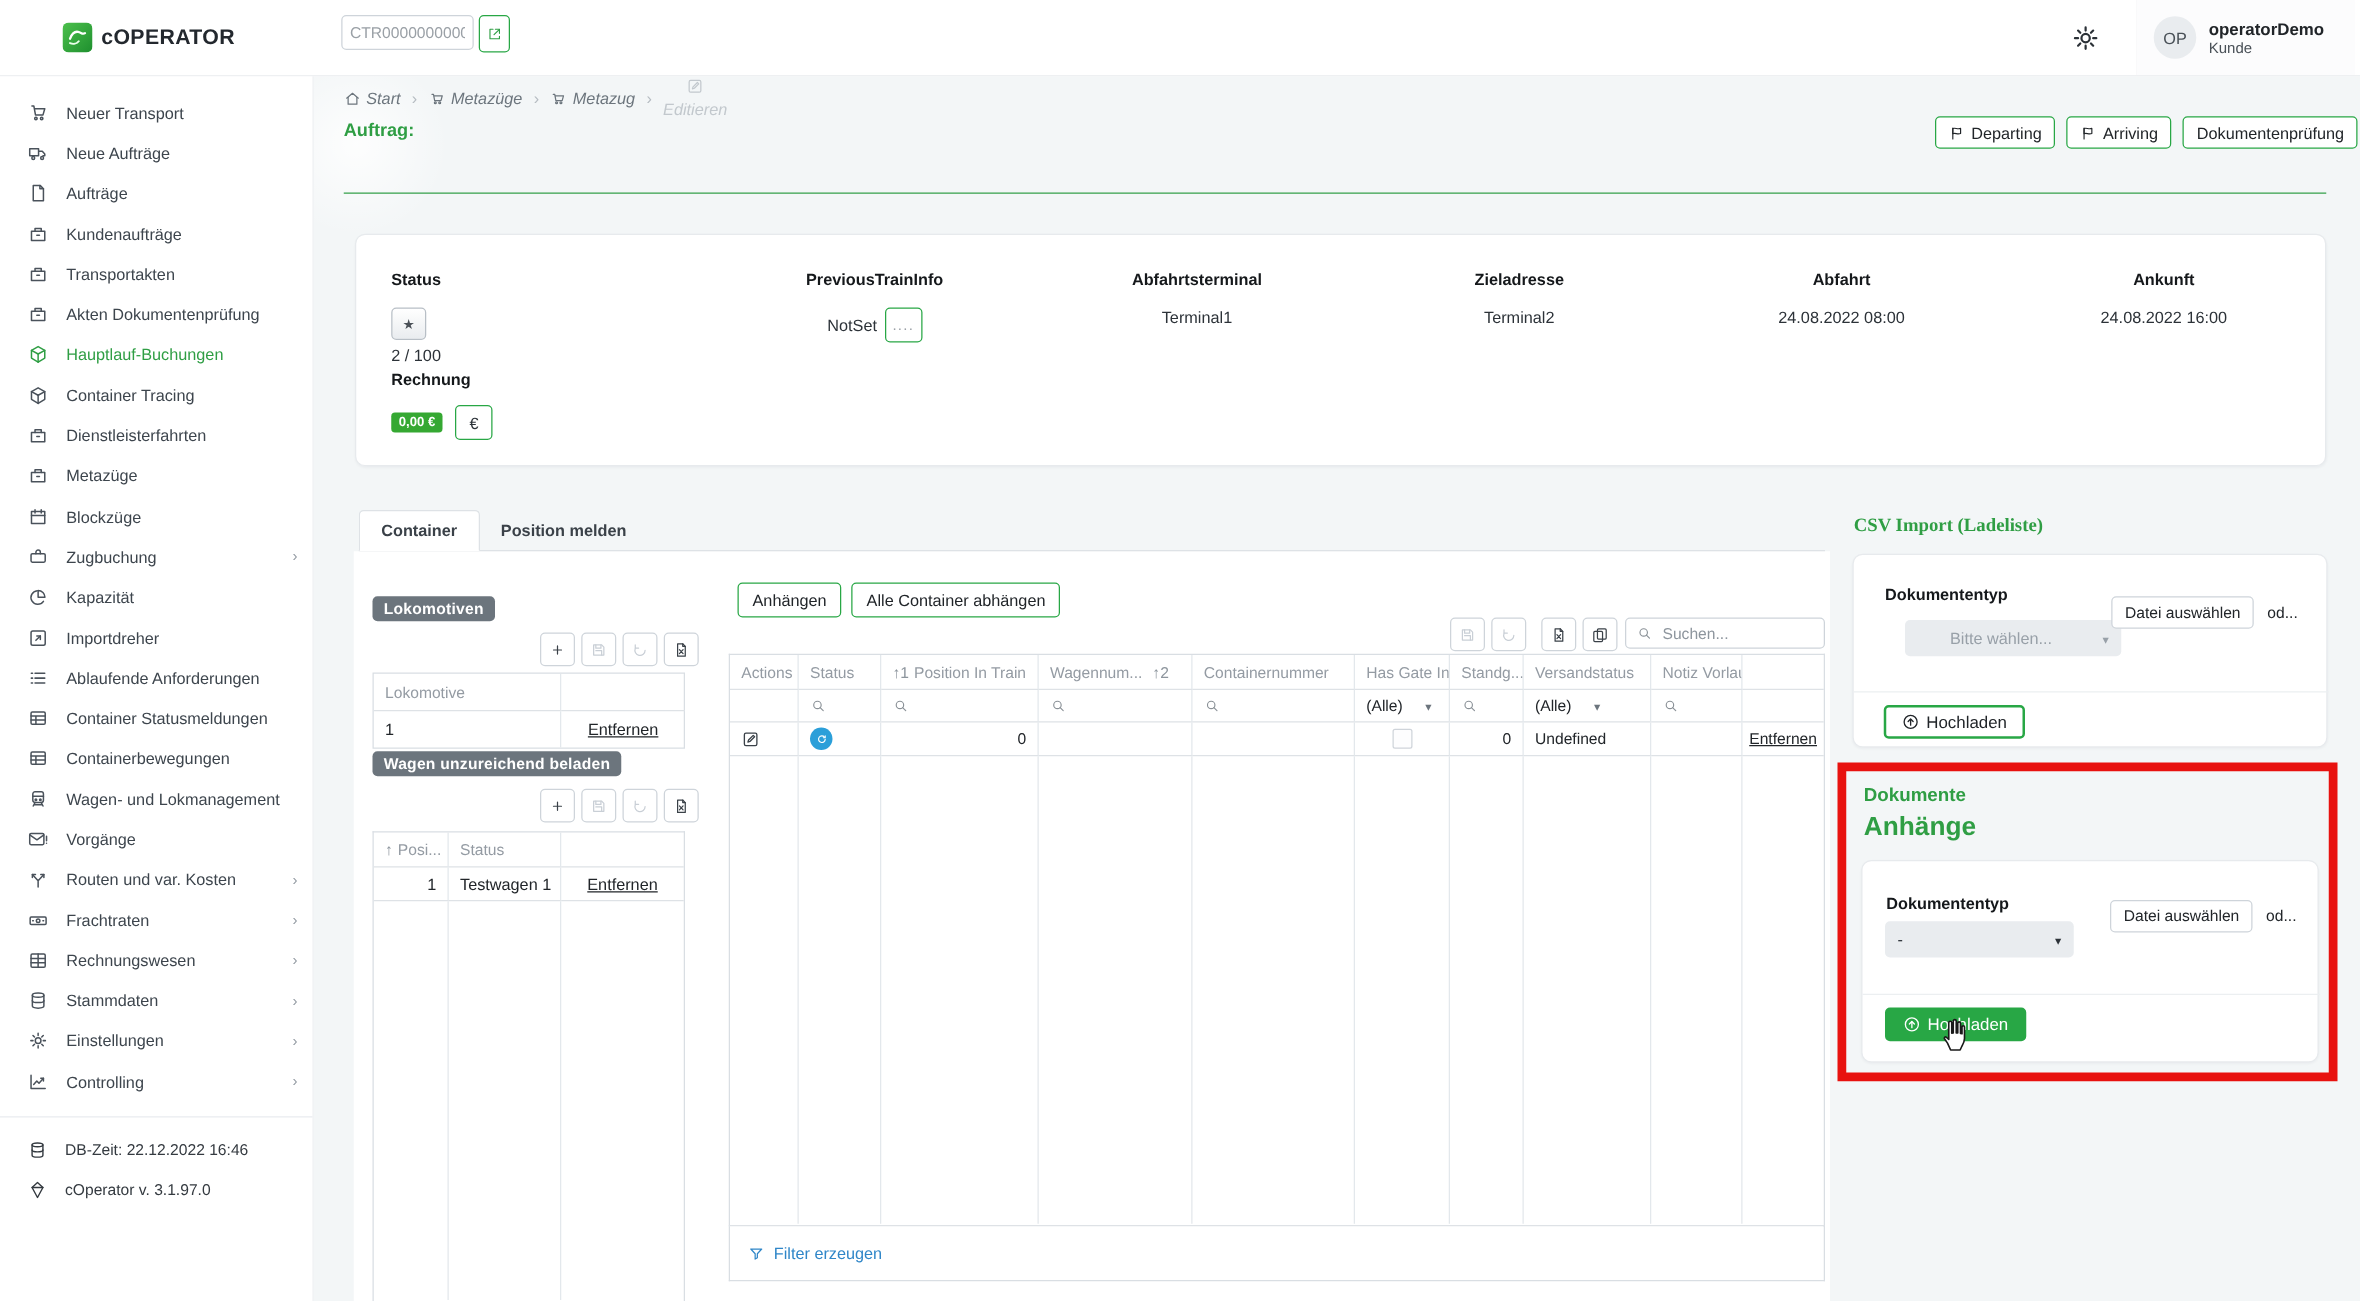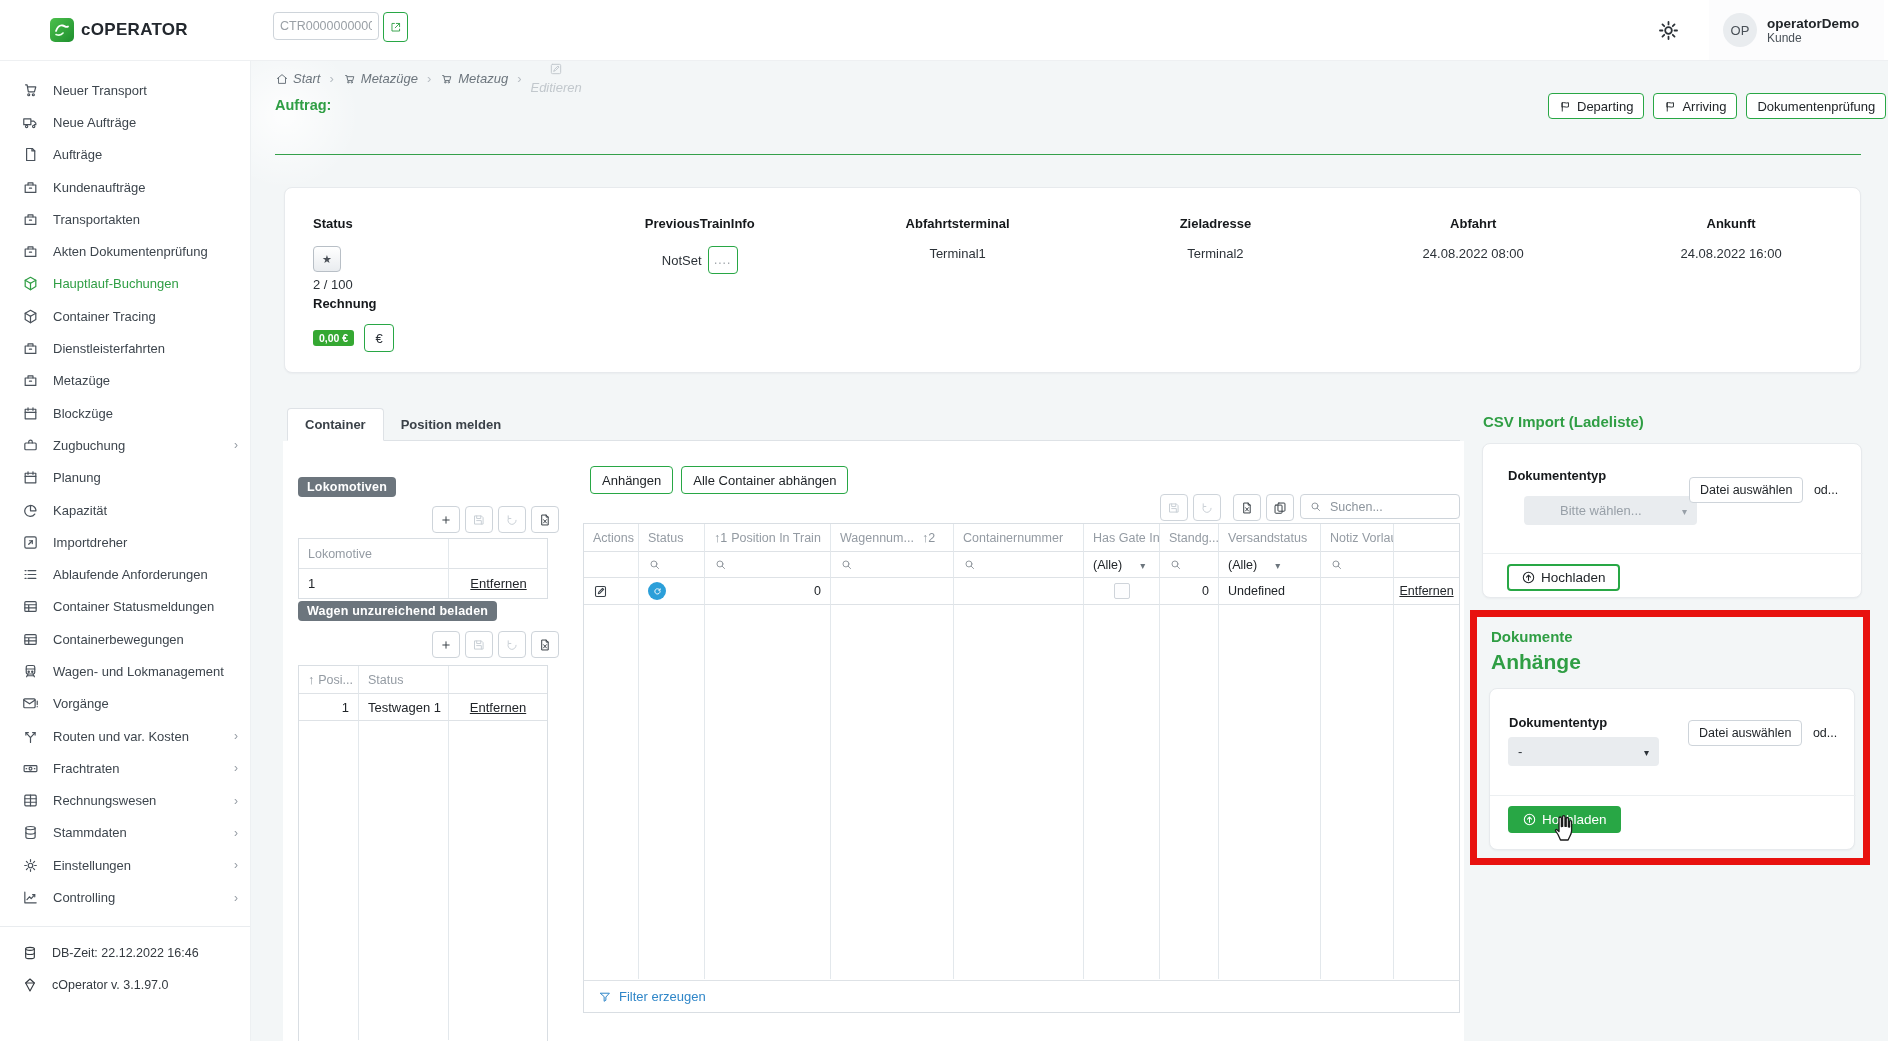--- a/index.html
+++ b/index.html
@@ -89,21 +89,21 @@
   .cbx{width:14px;height:14px;border:1px solid #cfd4da;border-radius:2px;background:#fdfdfe;}
   .statusbadge{width:18px;height:18px;border-radius:50%;background:#2b9fd9;color:#fff;display:flex;align-items:center;justify-content:center;}
   .statusbadge .ic{width:11px;height:11px;stroke-width:2;}
   .editic{width:15px;height:15px;color:#3a4148;}
   
   .cbtns{position:absolute;left:590px;top:466px;display:flex;gap:8px;}
   .cbtn{height:26px;padding:0 11px;border:1px solid #28a745;border-radius:4px;background:#fff;font-size:13px;color:#212529;display:flex;align-items:center;cursor:pointer;}
   .searchbox{display:flex;align-items:center;gap:6px;width:160px;height:25px;border:1px solid #ced4da;border-radius:4px;background:#fff;padding:0 8px;box-sizing:border-box;}
   .searchbox input{border:none;outline:none;width:110px;font-size:12.5px;color:#495057;font-family:inherit;}
   .searchbox input::placeholder{color:#8d959d;}
-  .tfooter{position:absolute;left:583px;top:980px;width:877px;height:33px;border:1px solid #d9dee3;border-top:1px solid #dee2e6;background:#fff;box-sizing:border-box;display:flex;align-items:center;gap:7px;padding-left:14px;color:#2f86c8;font-size:13px;cursor:pointer;}
+  .tfooter{position:absolute;left:583px;top:980px;width:877px;height:45px;border:1px solid #d9dee3;border-top:1px solid #dee2e6;background:#fff;box-sizing:border-box;display:flex;align-items:center;gap:7px;padding-left:14px;color:#2f86c8;font-size:13px;cursor:pointer;}
   .tfooter .ic{width:14px;height:14px;}
   
   .rtitle{position:absolute;font-size:15px;font-weight:700;color:#2f9e44;}
   .rcard-label{font-size:13px;font-weight:700;color:#15181b;}
   .selbox{display:flex;align-items:center;justify-content:space-between;height:29px;border-radius:4px;background:#e9ecef;padding:0 10px;box-sizing:border-box;font-size:13px;cursor:pointer;}
   .selbox .sc::after{content:"▾";font-size:10px;}
   .filebtn{height:24px;padding:0 10px;border:1px solid #ced4da;border-radius:4px;background:#fff;font-size:12.5px;color:#212529;display:inline-flex;align-items:center;cursor:pointer;}
   .odtxt{font-size:12.5px;color:#212529;}
   .divline{border-top:1px solid #eceff1;}
   .upbtn{display:inline-flex;align-items:center;gap:5px;height:27px;padding:0 12px;border:2px solid #28a745;border-radius:4px;background:#fff;font-size:13.5px;color:#212529;cursor:pointer;box-sizing:border-box;}
@@ -382,26 +382,20 @@
         </div>
       <div class="sitem">
           <svg class="sic ic">
             <use href="#i-briefcase"></use>
           </svg>
           <span>Zugbuchung</span>
           <span class="chev"></span>
         </div>
       <div class="sitem">
           <svg class="sic ic">
-            <use href="#i-calendar"></use>
-          </svg>
-          <span>Planung</span>
-        </div>
-      <div class="sitem">
-          <svg class="sic ic">
             <use href="#i-pie"></use>
           </svg>
           <span>Kapazität</span>
         </div>
       <div class="sitem">
           <svg class="sic ic">
             <use href="#i-import"></use>
           </svg>
           <span>Importdreher</span>
         </div>
@@ -815,21 +809,21 @@
         <div class="gc nb"></div>
     </div>
   </div>
   <div class="tfooter">
     <svg class="ic">
         <use href="#i-funnel"></use>
       </svg>
     <span>Filter erzeugen</span>
   </div>
 
-  <div class="rtitle" style="left:1483px;top:413px;">CSV Import (Ladeliste)</div>
+  <div class="rtitle" style="left:1483px;top:413px;font-family:Liberation Serif, serif;">CSV Import (Ladeliste)</div>
   <div class="card abs" style="left:1482px;top:443px;width:380px;height:155px;">
     <div class="abs rcard-label" style="left:25px;top:24px;">Dokumententyp</div>
     <div class="abs selbox" style="left:41px;top:52px;width:173px;color:#98a0a8;padding-left:36px;">
       <span>Bitte wählen...</span>
         <span class="sc"></span>
     </div>
     <div class="abs" style="left:206px;top:33px;">
       <span class="filebtn">Datei auswählen</span>
       <span class="odtxt" style="margin-left:6px;">od...</span>
     </div>

